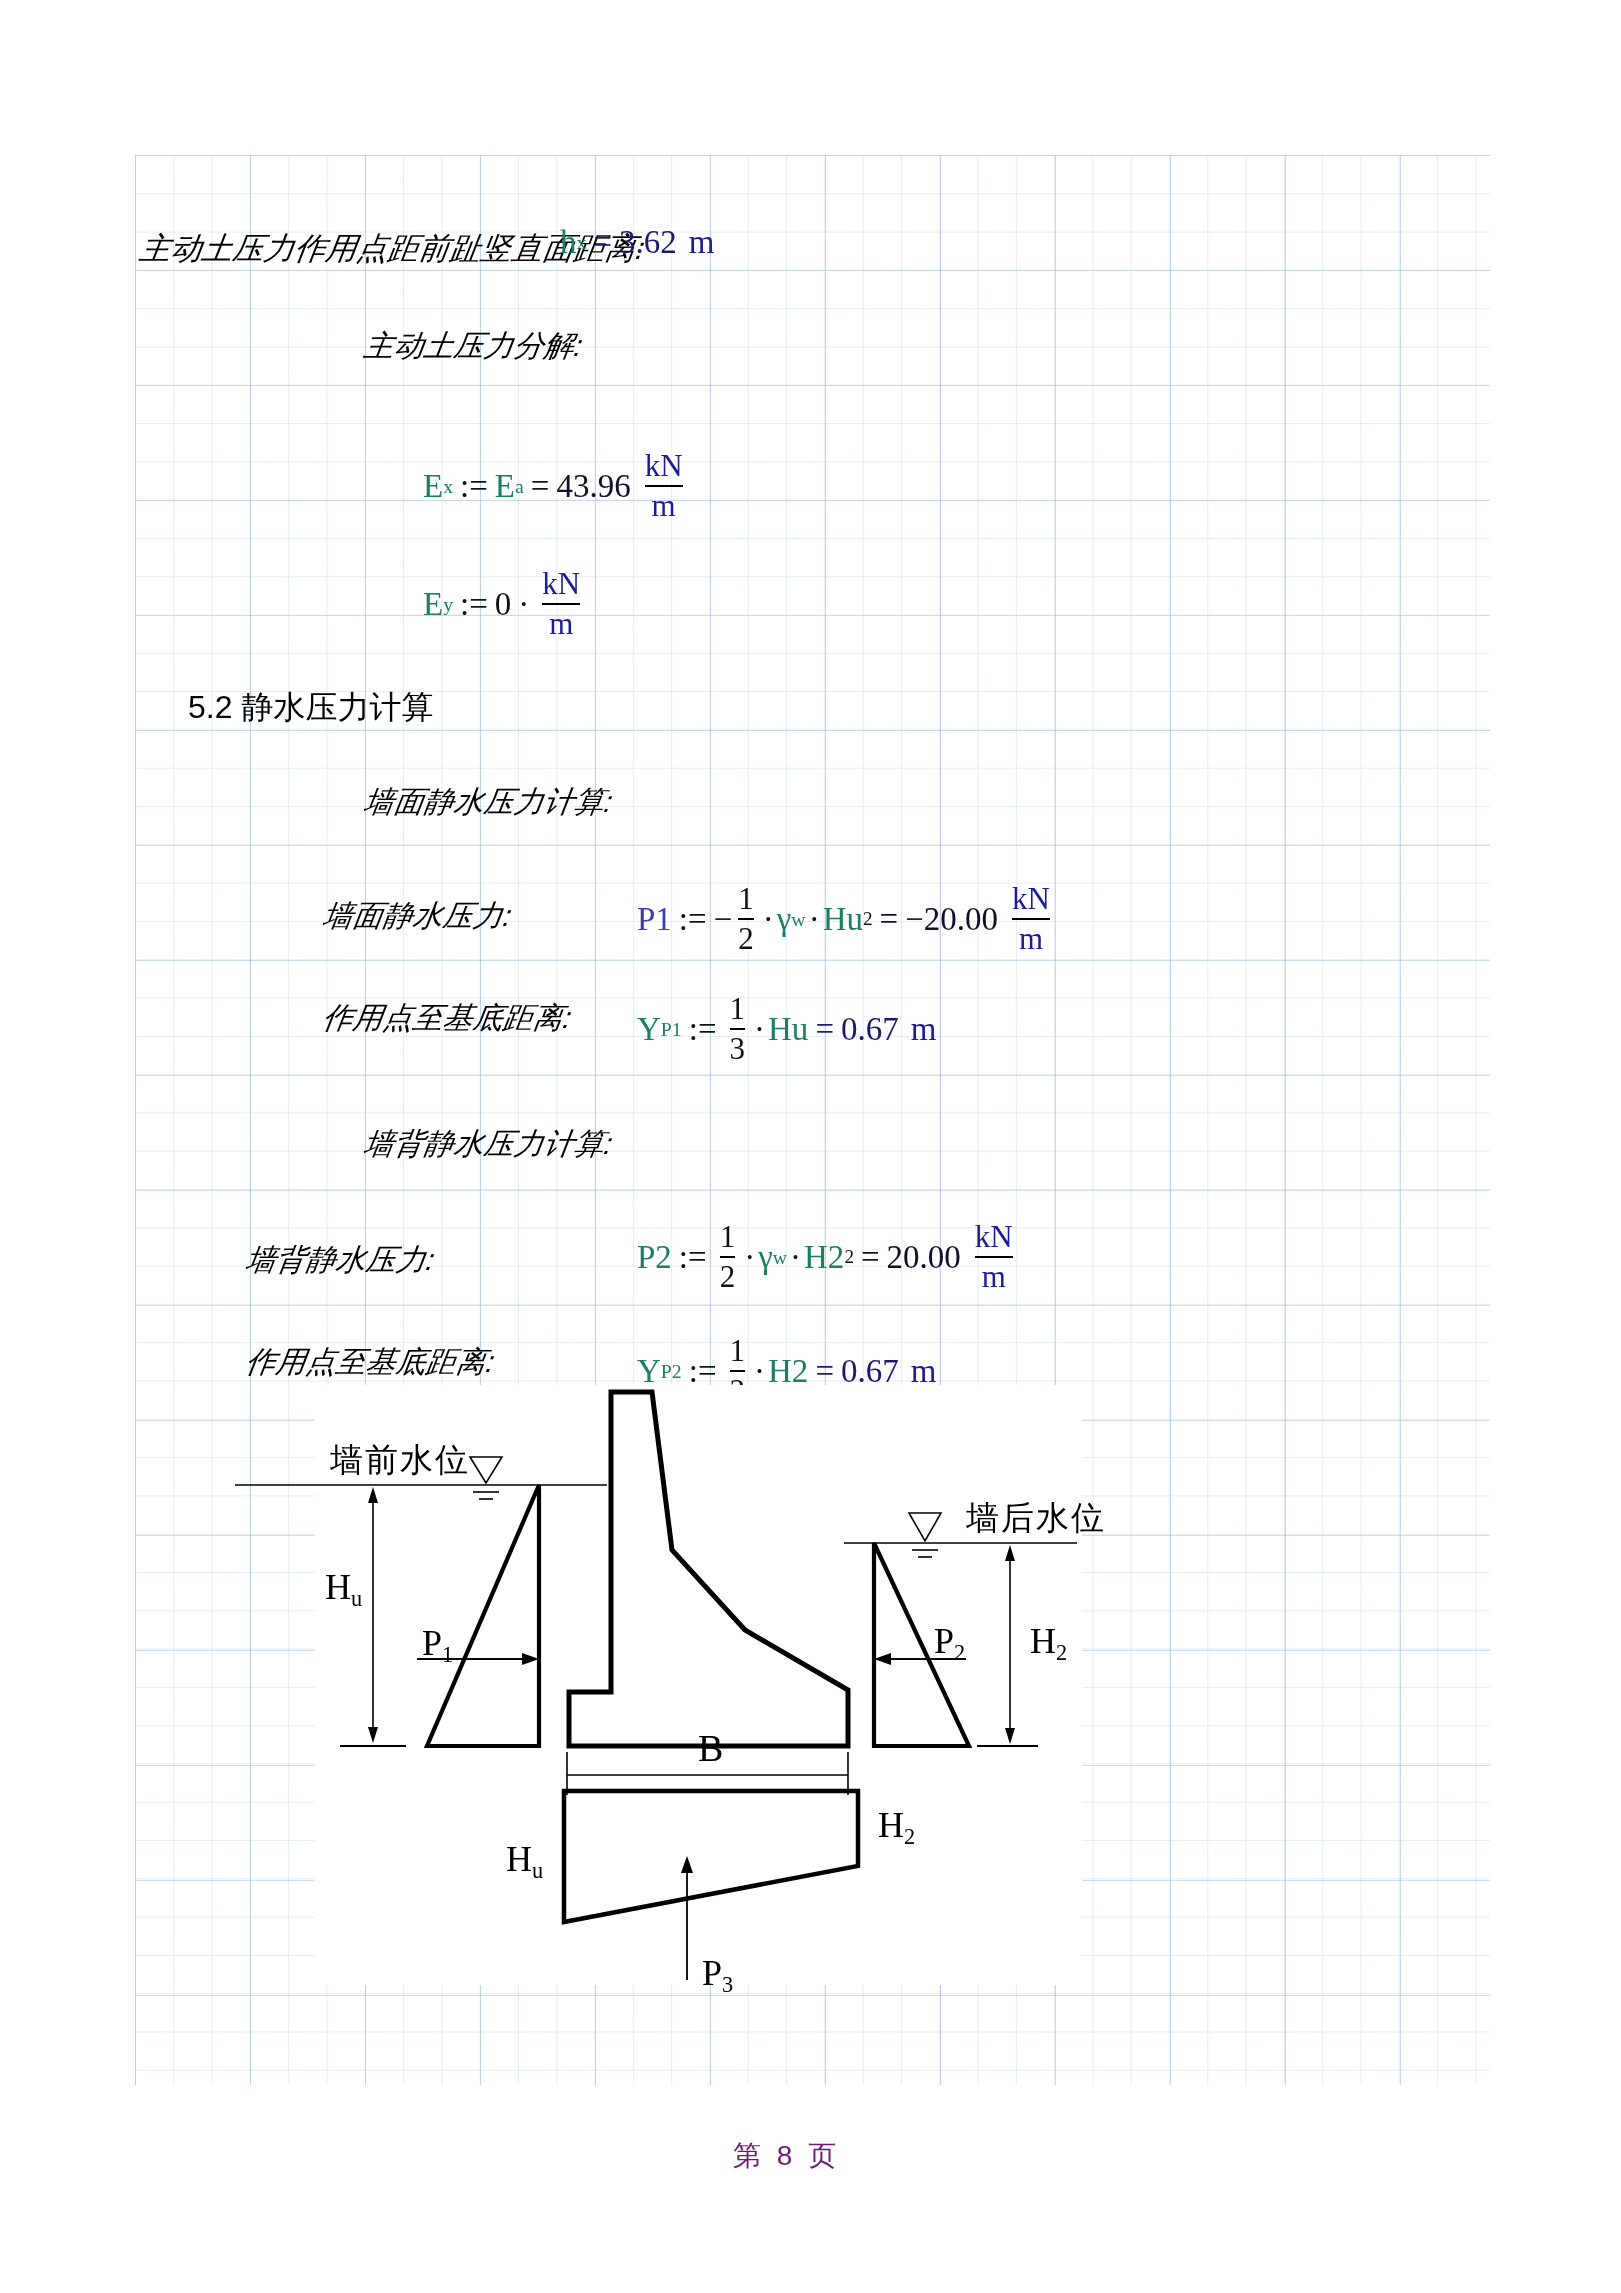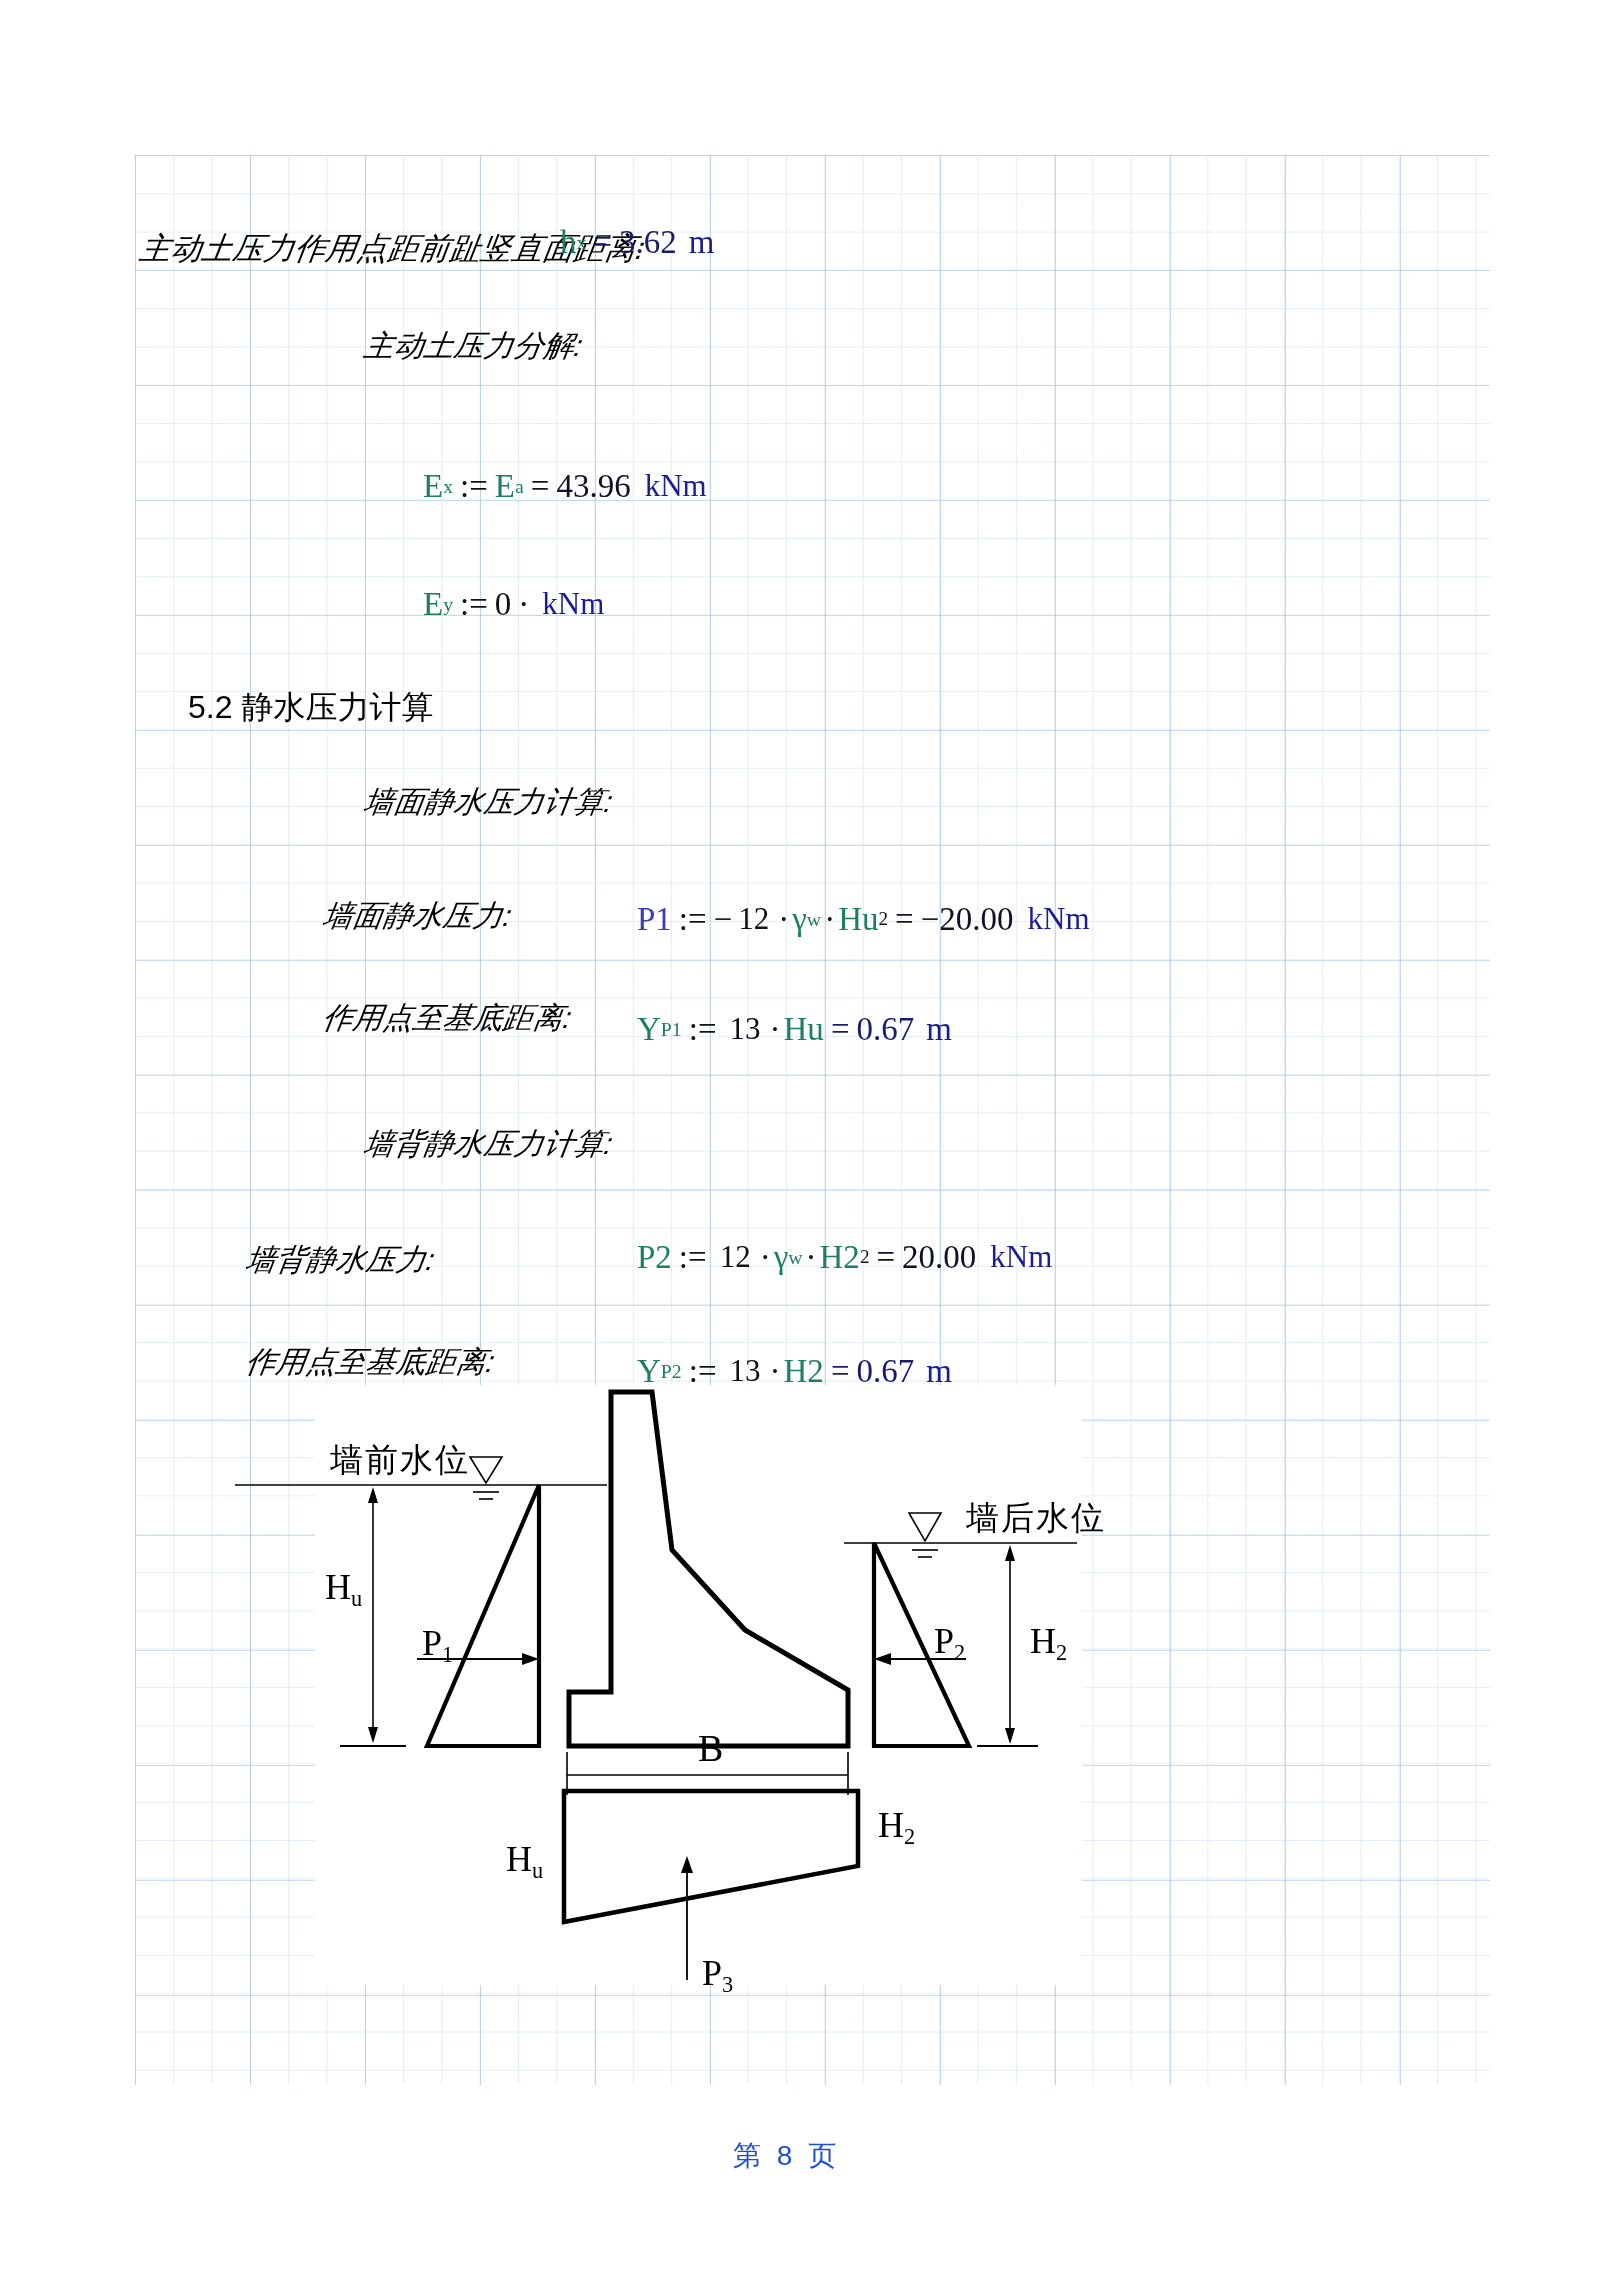--- a/index.html
+++ b/index.html
@@ -22,29 +22,29 @@
   
   .math{display:flex;align-items:center;font-size:33px;color:#111;}
   .math .v{color:#1e7e62;}
   .math .vblue{color:#3c3cb4;}
   .math .u{color:#1c1c96;}
   .math .op{color:#111;margin:0 7px;}
   .math .num{color:#1a1a6e;}
   .math .numdark{color:#10102a;}
   .math sub{font-size:0.60em;vertical-align:-0.35em;}
   .math sup{font-size:0.58em;vertical-align:0.55em;color:#111;}
-  .frac{display:inline-flex;flex-direction:row;align-items:center;line-height:1.02;
+  .frac{display:inline-flex;flex-direction:column;align-items:center;line-height:1.02;
         font-size:31px;margin:16px 6px;}
   .frac .bar{height:2px;background:#000;align-self:stretch;margin:3px 0;}
   
   .dlab{font-family:"Liberation Serif","DejaVu Serif",serif;font-size:36px;color:#000;}
   .dlab sub{font-size:0.62em;vertical-align:-0.3em;}
   .dcjk{font-family:"Liberation Sans","DejaVu Sans",sans-serif;font-weight:normal;
         font-size:33px;color:#000;letter-spacing:2px;}
-  .footer{font-family:"Liberation Sans","DejaVu Sans",sans-serif;font-size:28px;color:#1d4ed8;
+  .footer{font-family:"Liberation Sans","DejaVu Sans",sans-serif;font-size:28px;color:#701a75;
           letter-spacing:4px;}
   svg{position:absolute;overflow:visible;}
 </style>
 </head>
 <body>
 
 <div class="page">
 
   <div class="grid"></div>
 

